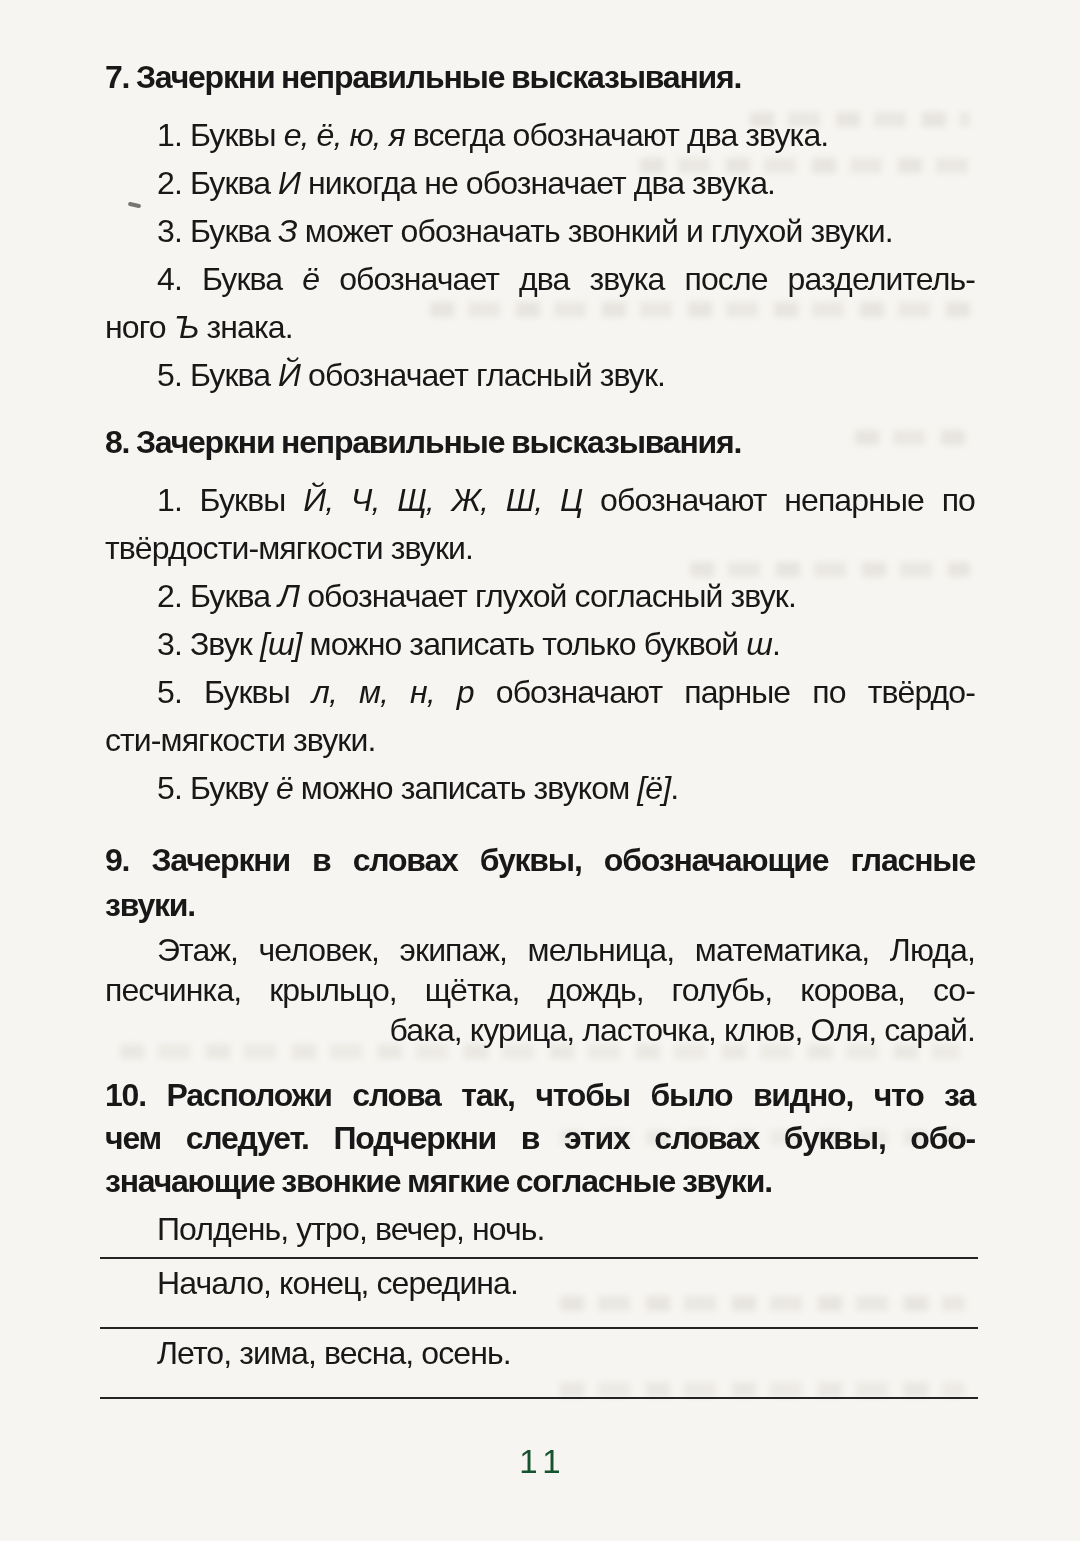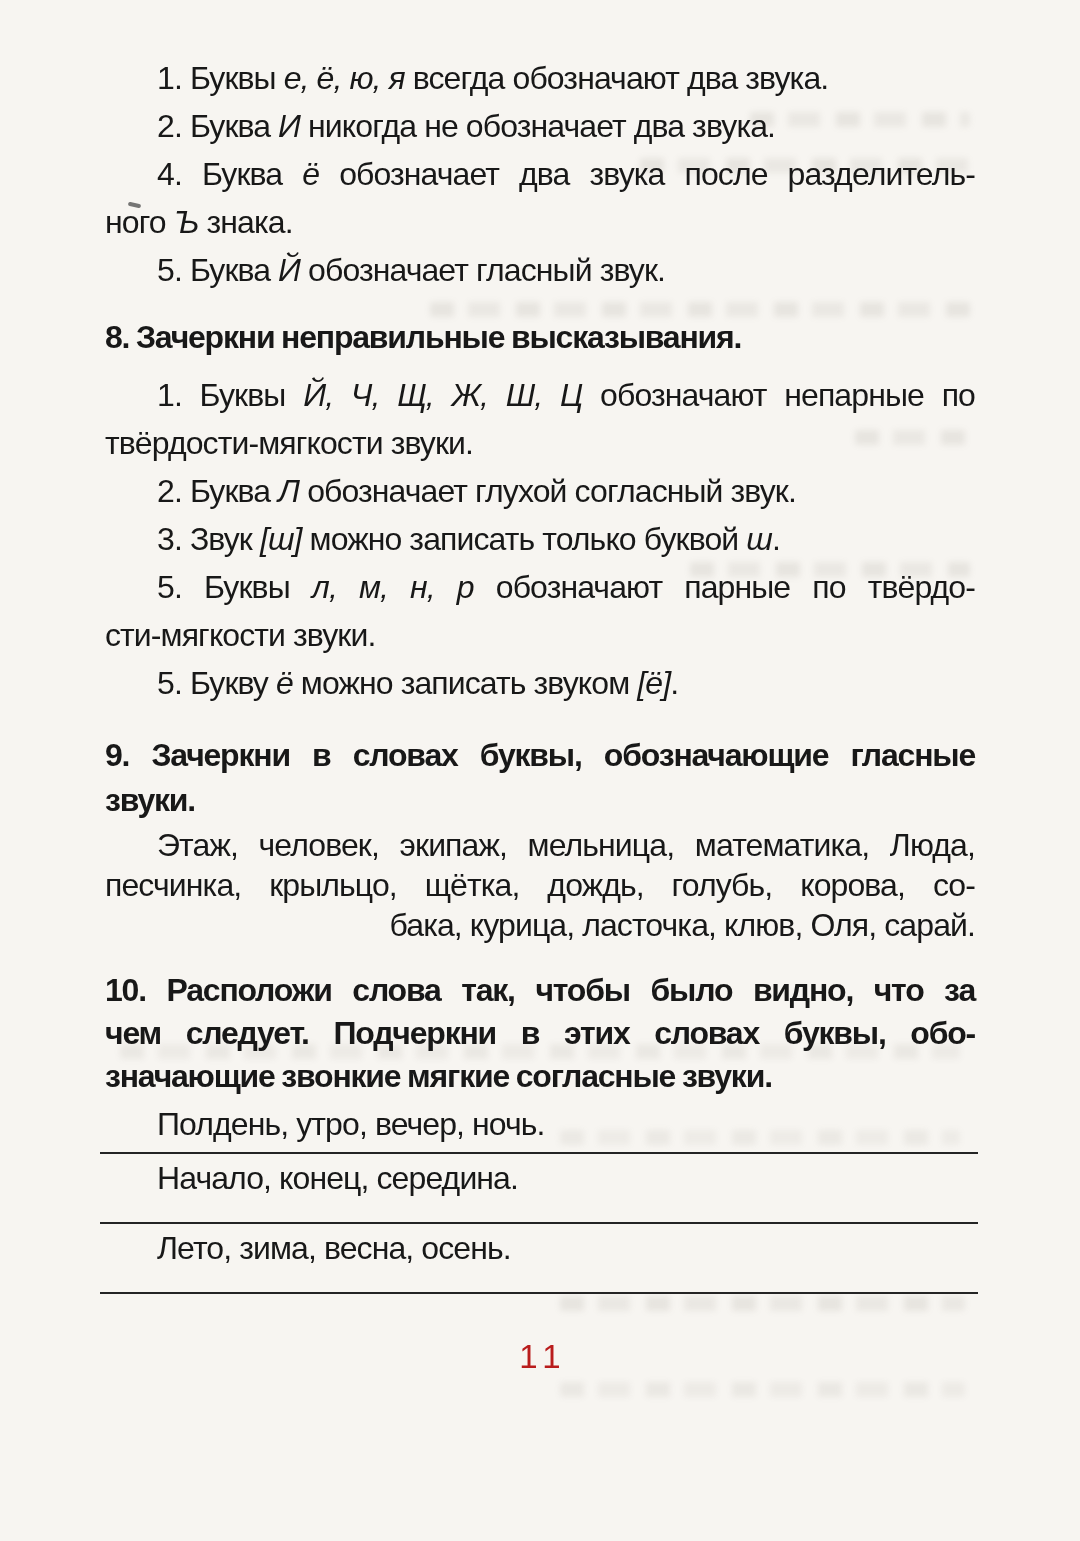--- a/index.html
+++ b/index.html
@@ -73,21 +73,21 @@
   .rule-first { margin-top:4px; }
   .answer-row { padding-top:0; }
   .answer-row .st { margin-bottom:20px; }
 
   .page-num {
     margin-top:44px;
     text-align:center;
     font-size:33px;
     letter-spacing:7px;
     padding-left:7px; 
-    color:#b91c1c;
+    color:#14532d;
   }
 </style>
 </head>
 <body>
 
 <div class="sheet">
 
   <div class="ghost g1"></div>
   <div class="ghost g2"></div>
   <div class="ghost g3"></div>
@@ -95,22 +95,24 @@
   <div class="ghost g5"></div>
   <div class="ghost g6"></div>
   <div class="ghost g7"></div>
   <div class="ghost g8"></div>
   <div class="ghost g9"></div>
   <div class="stray"></div>
 
   <main class="content">
 
     <section class="sec7">
+      <h2 class="h-line ex-head">7. Зачеркни неправильные высказывания.</h2>
       <p class="st indent"><span>1. Буквы </span><span class="it">е, ё, ю, я</span><span> всегда обозначают два звука.</span></p>
       <p class="st indent"><span>2. Буква </span><span class="it">И</span><span> никогда не обозначает два звука.</span></p>
+      <p class="st indent"><span>3. Буква </span><span class="it">З</span><span> может обозначать звонкий и глухой звуки.</span></p>
       <p class="st indent stretch"><span>4. Буква </span><span class="it">ё</span><span> обозначает два звука после разделитель-</span></p>
       <p class="st"><span>ного </span><span class="it">Ъ</span><span> знака.</span></p>
       <p class="st indent"><span>5. Буква </span><span class="it">Й</span><span> обозначает гласный звук.</span></p>
     </section>
 
     <section class="sec8">
       <h2 class="h-line ex-head">8. Зачеркни неправильные высказывания.</h2>
       <p class="st indent stretch"><span>1. Буквы </span><span class="it">Й, Ч, Щ, Ж, Ш, Ц</span><span> обозначают непарные по</span></p>
       <p class="st"><span>твёрдости-мягкости звуки.</span></p>
       <p class="st indent"><span>2. Буква </span><span class="it">Л</span><span> обозначает глухой согласный звук.</span></p>

